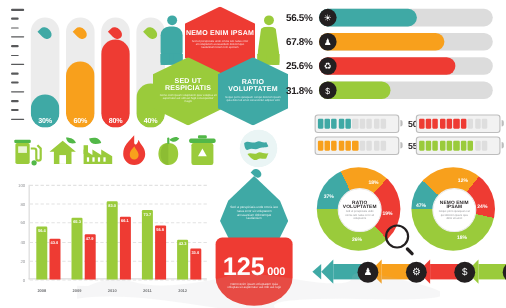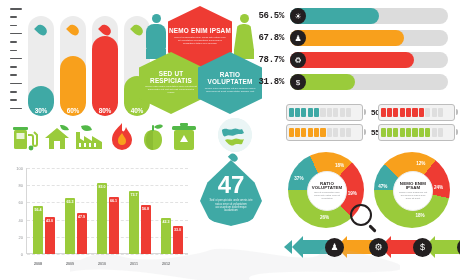--- a/index.html
+++ b/index.html
@@ -27,21 +27,21 @@
   .person .legs:before{left:0}.person .legs:after{right:0}
 
   
   .hex{position:absolute;clip-path:polygon(50% 0,100% 25%,100% 75%,50% 100%,0 75%,0 25%);
        display:flex;flex-direction:column;align-items:center;justify-content:center;text-align:center;}
   .hex .ttl{color:#fff;font-weight:bold;line-height:1.05;letter-spacing:0.2px;}
   .hex .bdy{color:rgba(255,255,255,.82);line-height:1.15;margin-top:2px;padding:0 6px;}
 
   
   .pbar-row{position:absolute;display:flex;align-items:center;}
-  .pbar-row .lbl{font-size:9px;font-weight:bold;color:#231f20;width:30px;text-align:right;letter-spacing:-0.3px;font-family:Liberation Mono, monospace;}
+  .pbar-row .lbl{font-size:9px;font-weight:bold;color:#231f20;width:30px;text-align:right;letter-spacing:-0.3px;}
   .pbar-track{position:relative;height:16px;border-radius:8px;background:#dcdcdc;margin-left:6px;}
   .pbar-fill{position:absolute;left:0;top:0;height:100%;border-radius:8px;}
   .pbar-ic{position:absolute;left:0;top:0;width:16px;height:16px;border-radius:50%;background:#231f20;
            color:#fff;font-size:8px;display:flex;align-items:center;justify-content:center;z-index:2;}
 
   
   .batt{position:absolute;display:flex;align-items:center;}
   .batt .shell{position:relative;width:72px;height:15px;border:1.5px solid #bdbdbd;border-radius:3px;
                background:#f2f2f2;display:flex;align-items:center;padding:0 1.5px;gap:1.2px;}
   .batt .shell:after{content:"";position:absolute;right:-4px;top:4px;width:2.5px;height:6px;background:#bdbdbd;border-radius:0 2px 2px 0;}
@@ -174,21 +174,21 @@
         </div>
       </div>
       <div class="pbar-row" style="left: 0px; top: 22px;">
         <div class="lbl">67.8%</div>
         <div class="pbar-track" style="width: 158px;">
           <div class="pbar-fill" style="width: 72%; background: rgb(248, 160, 28);"></div>
           <div class="pbar-ic">♟</div>
         </div>
       </div>
       <div class="pbar-row" style="left: 0px; top: 44px;">
-        <div class="lbl">78.7%</div>
+        <div class="lbl">25.6%</div>
         <div class="pbar-track" style="width: 158px;">
           <div class="pbar-fill" style="width: 78.7%; background: rgb(238, 59, 51);"></div>
           <div class="pbar-ic">♻</div>
         </div>
       </div>
       <div class="pbar-row" style="left: 0px; top: 66px;">
         <div class="lbl">31.8%</div>
         <div class="pbar-track" style="width: 158px;">
           <div class="pbar-fill" style="width: 41.3%; background: rgb(154, 203, 59);"></div>
           <div class="pbar-ic">$</div>
@@ -371,24 +371,30 @@
       <div class="yl" style="top: 19.2px;">80</div>
       <div class="yl" style="top: 2px;">100</div>
       <div class="xl" style="left: 17px;">2008</div>
       <div class="xl" style="left: 49px;">2009</div>
       <div class="xl" style="left: 81px;">2010</div>
       <div class="xl" style="left: 113px;">2011</div>
       <div class="xl" style="left: 145px;">2012</div>
     </div>
 
   <div class="drop47" style="left:200px;top:160px;">
-    <div class="n">47</div>
     <div class="t">Sed ut perspiciatis unde omnis iste natus error sit voluptatem accusantium doloremque laudantium</div>
   </div>
 
+  <div class="big125" style="left:196px;top:216px;">
+    <div style="display:flex;align-items:baseline;">
+      <span class="n" style="font-size:23px">125</span>
+      <span class="n" style="font-size:10px;margin-left:2px">000</span>
+    </div>
+    <div class="t">Nemo enim ipsam voluptatem quia voluptas sit aspernatur aut odit aut fugit</div>
+  </div>
 
   <div class="donut" style="left: 288px; top: 152px; background: conic-gradient(from -90deg, rgb(63, 169, 165) 0deg, rgb(63, 169, 165) 64.8deg, rgb(248, 160, 28) 64.8deg, rgb(248, 160, 28) 133.2deg, rgb(238, 59, 51) 133.2deg, rgb(238, 59, 51) 226.8deg, rgb(154, 203, 59) 226.8deg, rgb(154, 203, 59) 360deg);" id="donut0">
     <div class="hole">
       <b>RATIO VOLUPTATEM</b>
       <span>Sed ut perspiciatis unde omnis iste natus error sit voluptatem</span>
     </div>
   <div class="sl" style="left: 47.0032px; top: 11.3588px;">18%</div>
       <div class="sl" style="left: 59.6553px; top: 39.3802px;">19%</div>
       <div class="sl" style="left: 32px; top: 63px;">26%</div>
       <div class="sl" style="left: 6.30287px; top: 23.8799px;">37%</div>

